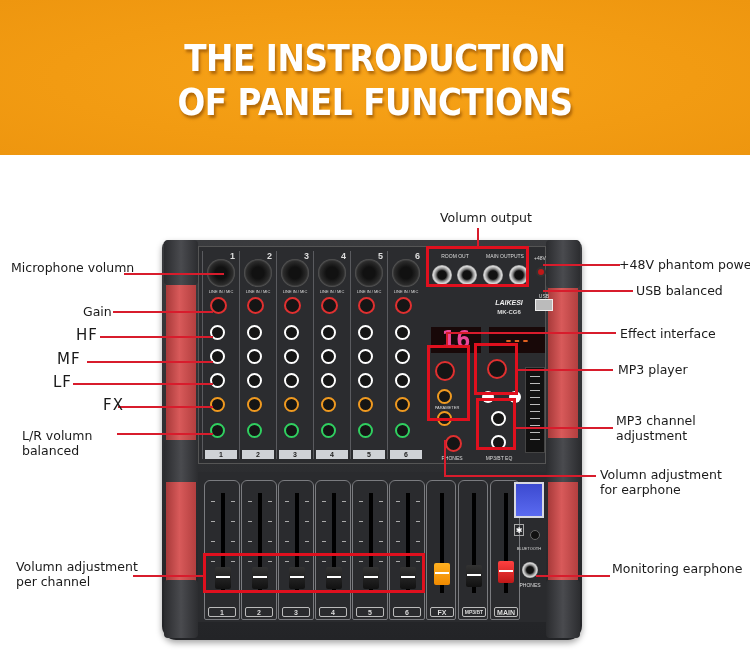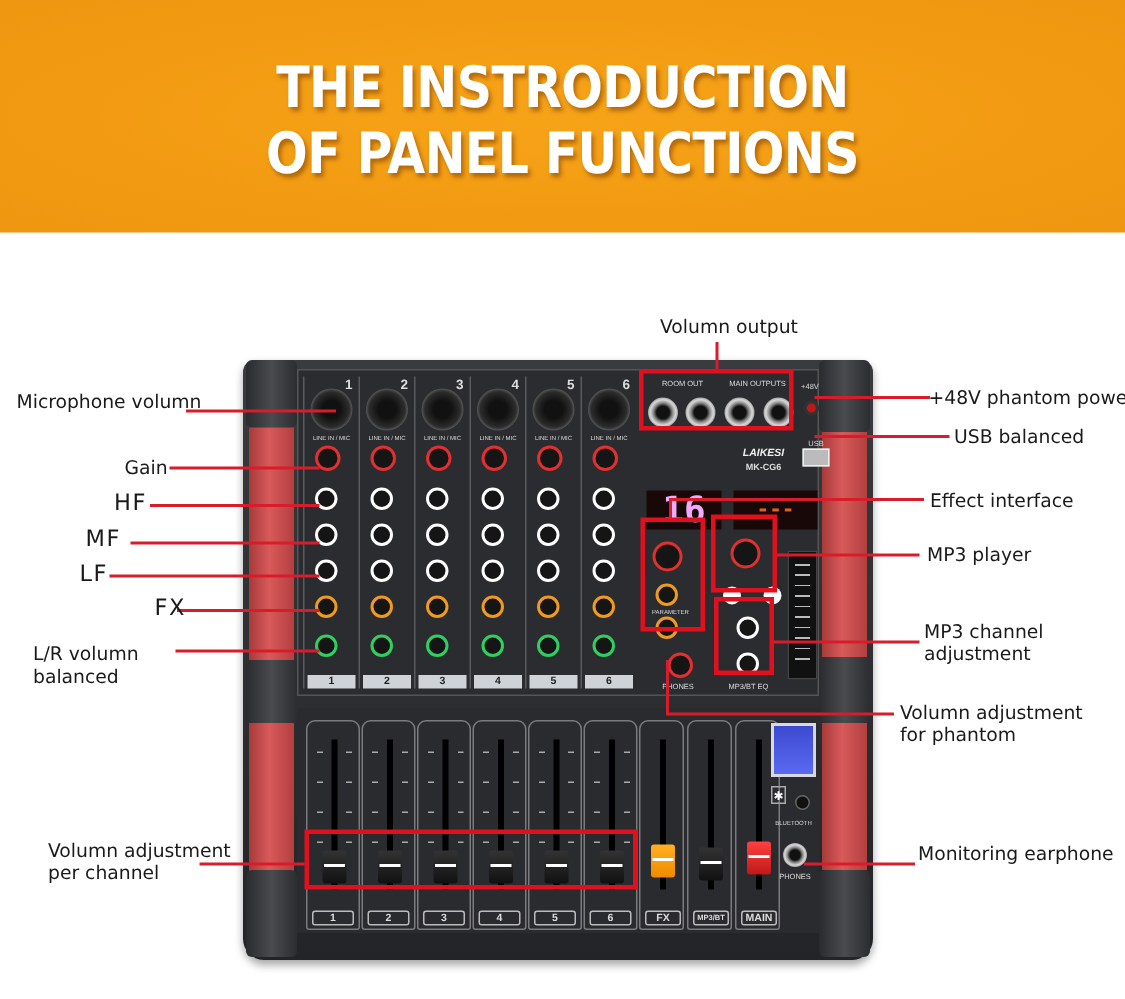--- a/index.html
+++ b/index.html
@@ -52,21 +52,21 @@
   .knob { position: absolute; left: 7px; width: 15px; height: 15px; border-radius: 50%; background: #151515; border: 2px solid #fff; }
   .knob.red { border-color: #e03030; width: 17px; height: 17px; }
   .knob.orange { border-color: #f09a20; }
   .knob.green { border-color: #30d060; }
   .ch-foot { position: absolute; bottom: 0; left: 2px; width: 32px; height: 9px; background: #cfd2d6; color: #222; font-size: 7px; font-weight: bold; text-align: center; line-height: 9px; }
 
   .jack {
     position: absolute; width: 20px; height: 20px; border-radius: 50%;
     background: radial-gradient(circle, #111 30%, #888 45%, #d8d8d8 60%, #777 80%, #333 100%);
   }
-  .led { position: absolute; background: #180808; color: #f0abfc; font-family: "DejaVu Sans Mono", monospace; font-weight: bold; }
+  .led { position: absolute; background: #180808; color: #ec4899; font-family: "DejaVu Sans Mono", monospace; font-weight: bold; }
 
   .fader-slot {
     position: absolute; top: 8px; width: 36px; height: 140px;
     border: 1px solid #7a7b7f; border-radius: 6px 6px 2px 2px;
   }
   .fader-slot .track { position: absolute; left: 16px; top: 12px; width: 4px; height: 100px; background: #000; }
   .fader-slot .cap { position: absolute; left: 10px; width: 16px; height: 22px; background: linear-gradient(180deg,#333,#111); border-radius: 2px; }
   .fader-slot .cap::after { content: ""; position: absolute; left: 1px; right: 1px; top: 9px; height: 2px; background: #fff; }
   .fader-slot .cap.orange { background: linear-gradient(180deg,#ffb020,#f08a00); }
   .fader-slot .cap.red { background: linear-gradient(180deg,#ff4040,#c01818); }
@@ -329,21 +329,21 @@
 <div class="callout-line" style="left:536px;top:575px;width:74px;"></div>
 
 <div class="lbl" style="left:440px;top:210px;">Volumn output</div>
 <div class="lbl" style="left:11px;top:260px;">Microphone volumn</div>
 <div class="lbl" style="left:83px;top:304px;">Gain</div>
 <div class="lbl big" style="left:76px;top:328px;">HF</div>
 <div class="lbl big" style="left:57px;top:352px;">MF</div>
 <div class="lbl big" style="left:53px;top:375px;">LF</div>
 <div class="lbl big" style="left:103px;top:398px;">FX</div>
 <div class="lbl two" style="left:22px;top:428px;width:90px;">L/R volumn balanced</div>
-<div class="lbl two" style="left:32px;top:559px;width:130px;">Volumn adjustment per channel</div>
+<div class="lbl two" style="left:16px;top:559px;width:130px;">Volumn adjustment per channel</div>
 
 <div class="lbl" style="left:619px;top:257px;">+48V phantom power</div>
 <div class="lbl" style="left:636px;top:283px;">USB balanced</div>
 <div class="lbl" style="left:620px;top:326px;">Effect interface</div>
 <div class="lbl" style="left:618px;top:362px;">MP3 player</div>
 <div class="lbl two" style="left:616px;top:413px;width:100px;">MP3 channel adjustment</div>
-<div class="lbl two" style="left:600px;top:467px;width:140px;">Volumn adjustment for phantom</div>
+<div class="lbl two" style="left:600px;top:467px;width:140px;">Volumn adjustment for earphone</div>
 <div class="lbl" style="left:612px;top:561px;">Monitoring earphone</div>
 
 </body></html>

